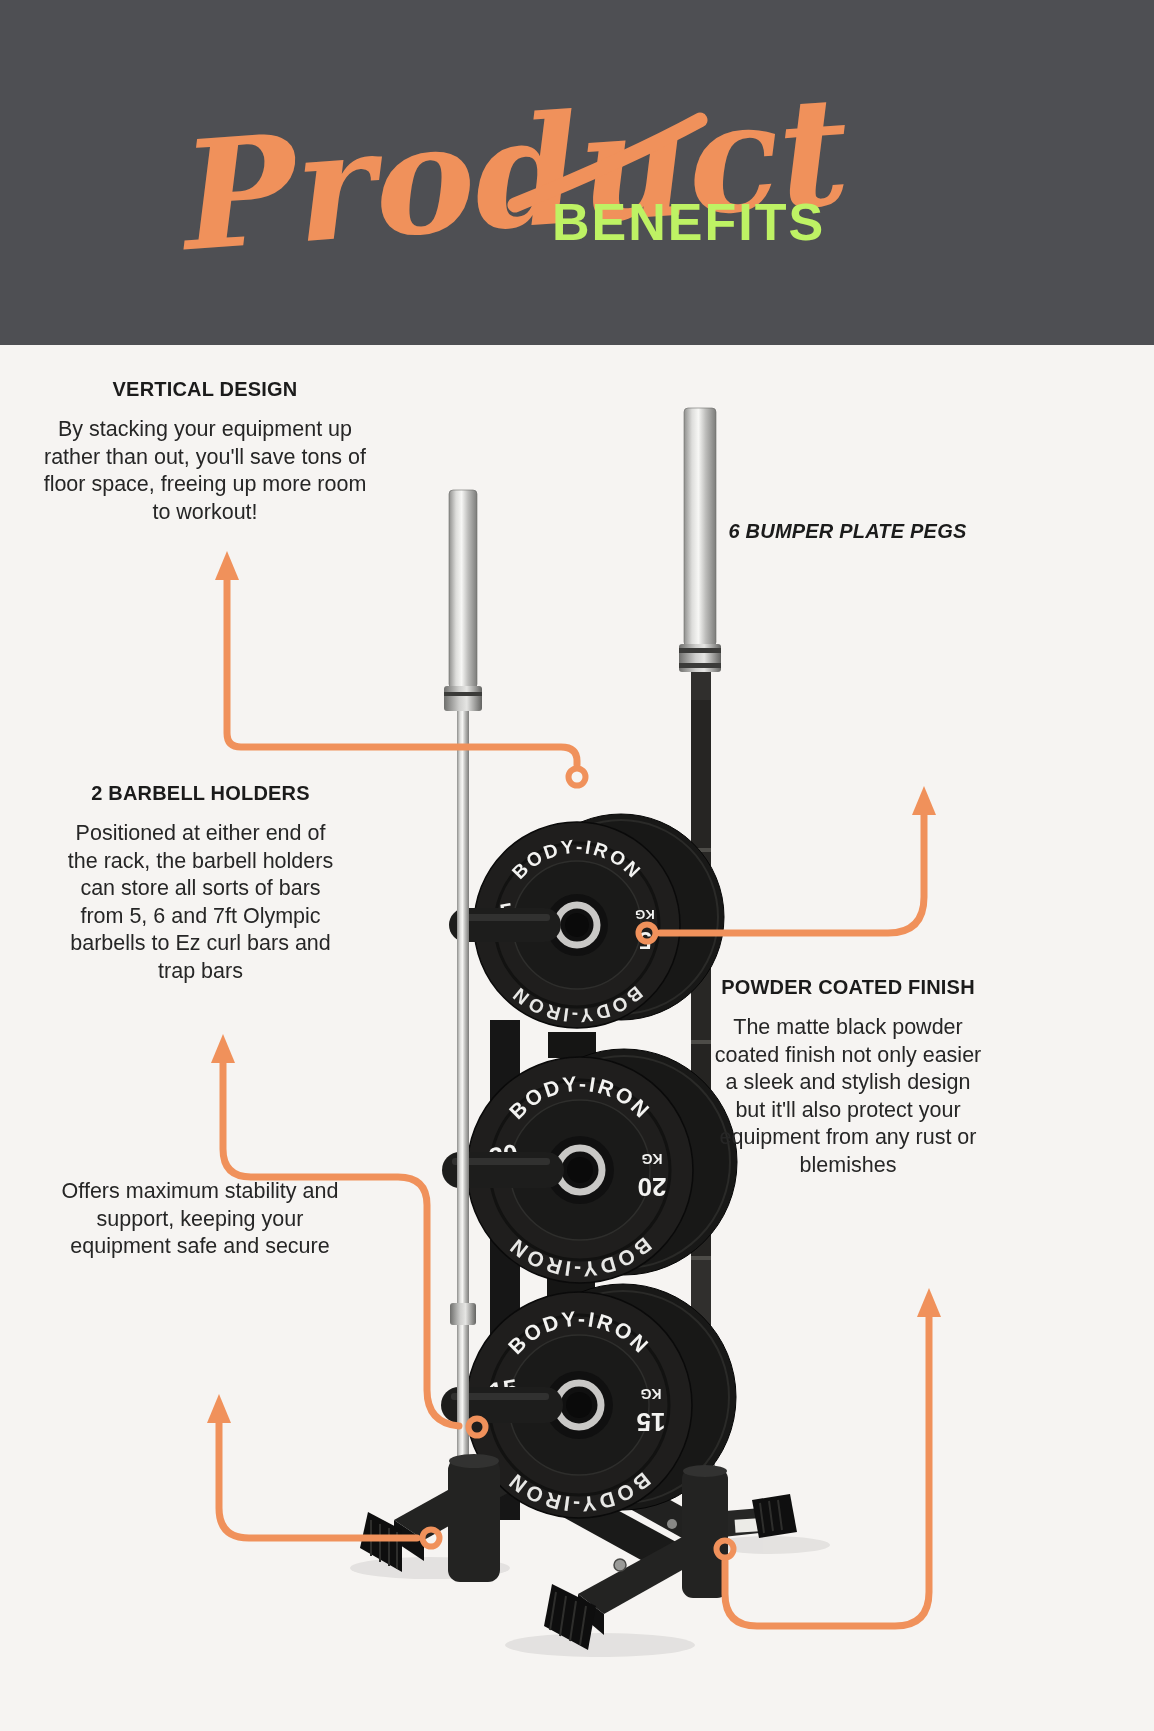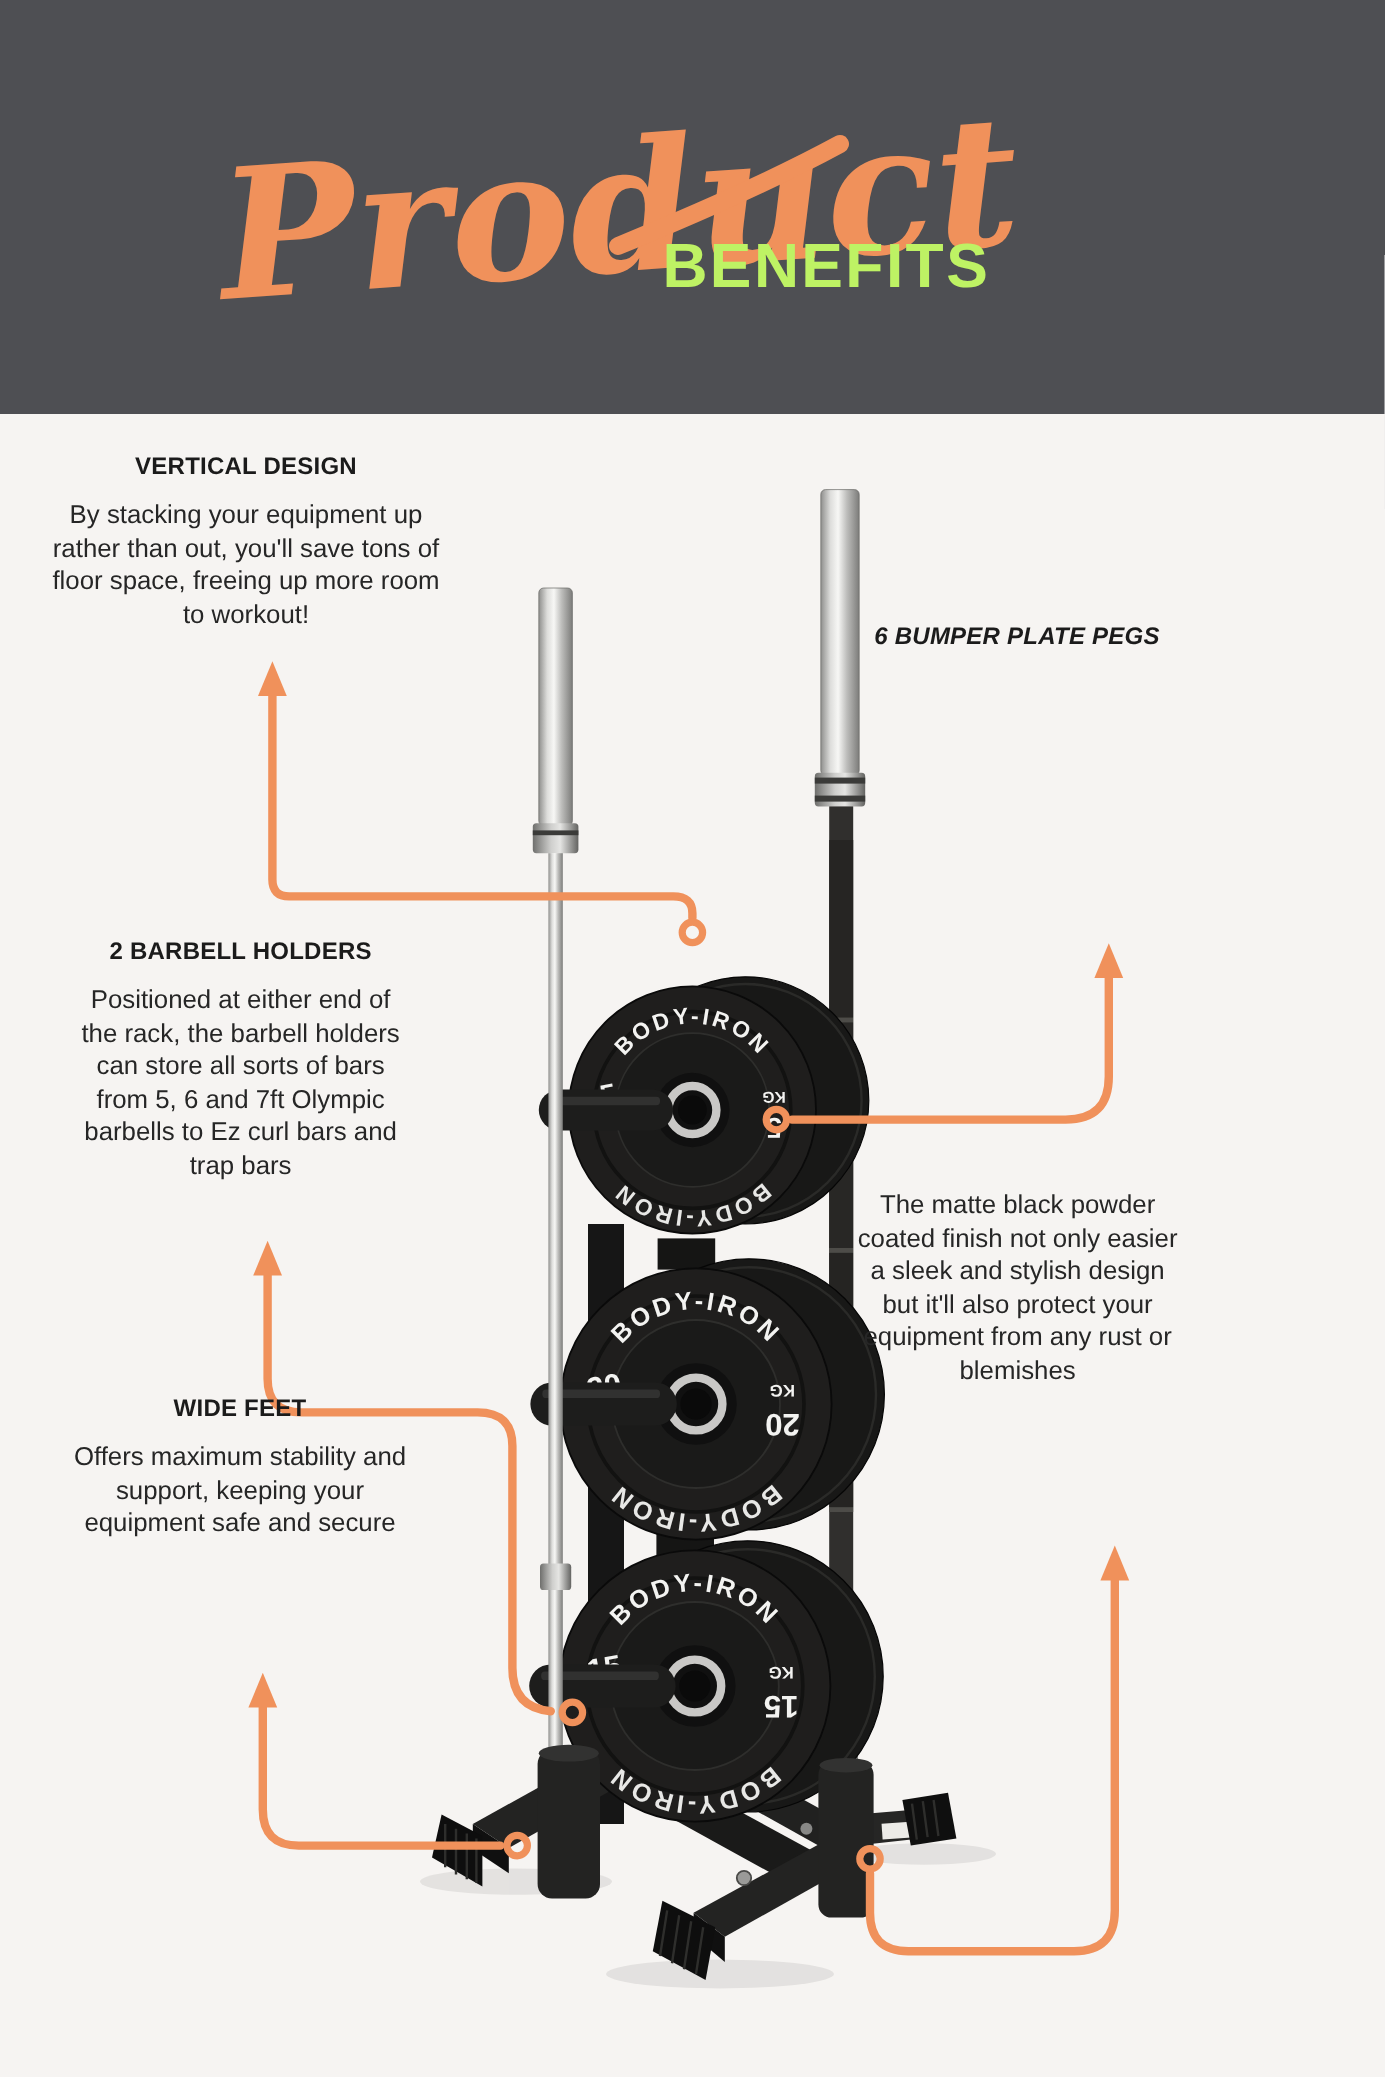--- a/index.html
+++ b/index.html
@@ -248,21 +248,21 @@
   <div class="callout" id="callout-bumper-pegs">
     <h3>6 BUMPER PLATE PEGS</h3>
   </div>
 
   <div class="callout" id="callout-barbell-holders">
     <h3>2 BARBELL HOLDERS</h3>
     <p>Positioned at either end of the rack, the barbell holders can store all sorts of bars from 5, 6 and 7ft Olympic barbells to Ez curl bars and trap bars</p>
   </div>
 
   <div class="callout" id="callout-powder-coated">
+    <h3>POWDER COATED FINISH</h3>
     <p>The matte black powder coated finish not only easier a sleek and stylish design but it'll also protect your equipment from any rust or blemishes</p>
   </div>
 
   <div class="callout" id="callout-wide-feet">
-    <h3>WIDE FEET</h3>
     <p>Offers maximum stability and support, keeping your equipment safe and secure</p>
   </div>
 
 </div>
 
 </body></html>

